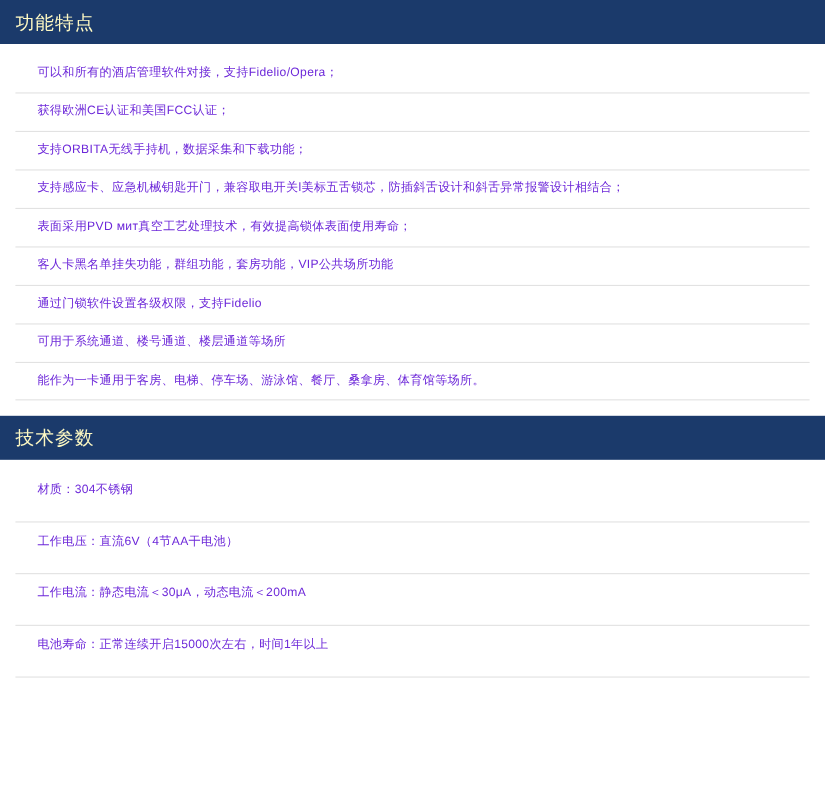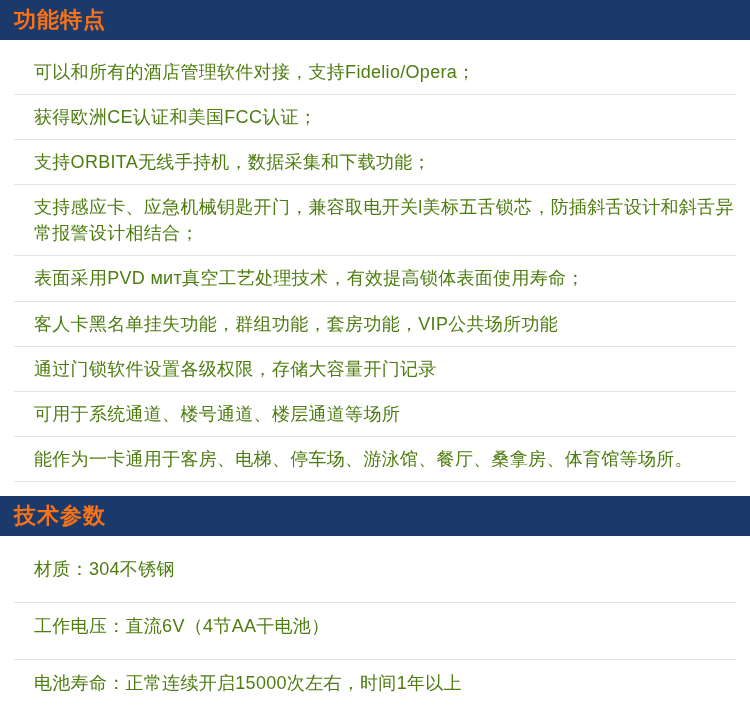--- a/index.html
+++ b/index.html
@@ -21,34 +21,34 @@
   }
   .section-header {
     background: #1b3a6b;
     height: 40px;
     display: flex;
     align-items: center;
     padding-left: 14px;
     box-sizing: border-box;
   }
   .section-header .title {
-    color: #f97316;
-    font-size: 22px;
-    font-weight: bold;
+    color: #fef9c3;
+    font-size: 17px;
+    font-weight: normal;
     letter-spacing: 1px;
   }
   .list {
     padding: 0 14px 0 14px;
     box-sizing: border-box;
   }
   .row {
     border-bottom: 1px solid #e2e2e2;
     padding: 9px 0 9px 20px;
-    font-size: 18px;
-    color: #4d7c0f;
+    font-size: 11px;
+    color: #6d28d9;
     line-height: 1.45;
     letter-spacing: 0.3px;
     box-sizing: border-box;
   }
   .row:last-child {
     border-bottom: 1px solid #e2e2e2;
   }
   .spacer-top {
     height: 10px;
   }
@@ -75,33 +75,34 @@
 
   <div class="spacer-top"></div>
 
   <div class="list features">
     <div class="row">可以和所有的酒店管理软件对接，支持Fidelio/Opera；</div>
     <div class="row">获得欧洲CE认证和美国FCC认证；</div>
     <div class="row">支持ORBITA无线手持机，数据采集和下载功能；</div>
     <div class="row">支持感应卡、应急机械钥匙开门，兼容取电开关l美标五舌锁芯，防插斜舌设计和斜舌异常报警设计相结合；</div>
     <div class="row">表面采用PVD мит真空工艺处理技术，有效提高锁体表面使用寿命；</div>
     <div class="row">客人卡黑名单挂失功能，群组功能，套房功能，VIP公共场所功能</div>
-    <div class="row">通过门锁软件设置各级权限，存储大容量开门记录</div>
+    <div class="row">通过门锁软件设置各级权限，支持Fidelio</div>
     <div class="row">可用于系统通道、楼号通道、楼层通道等场所</div>
     <div class="row">能作为一卡通用于客房、电梯、停车场、游泳馆、餐厅、桑拿房、体育馆等场所。</div>
   </div>
 
   <div class="spacer-mid"></div>
 
   <div class="section-header">
     <span class="title">技术参数</span>
   </div>
 
   <div class="spacer-top"></div>
 
   <div class="list specs">
     <div class="row">材质：304不锈钢</div>
     <div class="row">工作电压：直流6V（4节AA干电池）</div>
+    <div class="row">工作电流：静态电流＜30μA，动态电流＜200mA</div>
     <div class="row">电池寿命：正常连续开启15000次左右，时间1年以上</div>
 
   </div>
 
 </div>
 
 </body></html>

